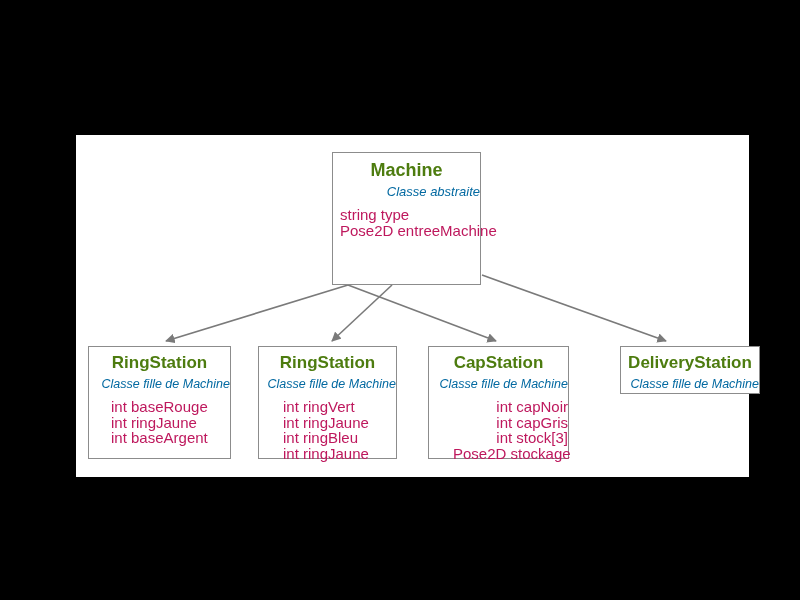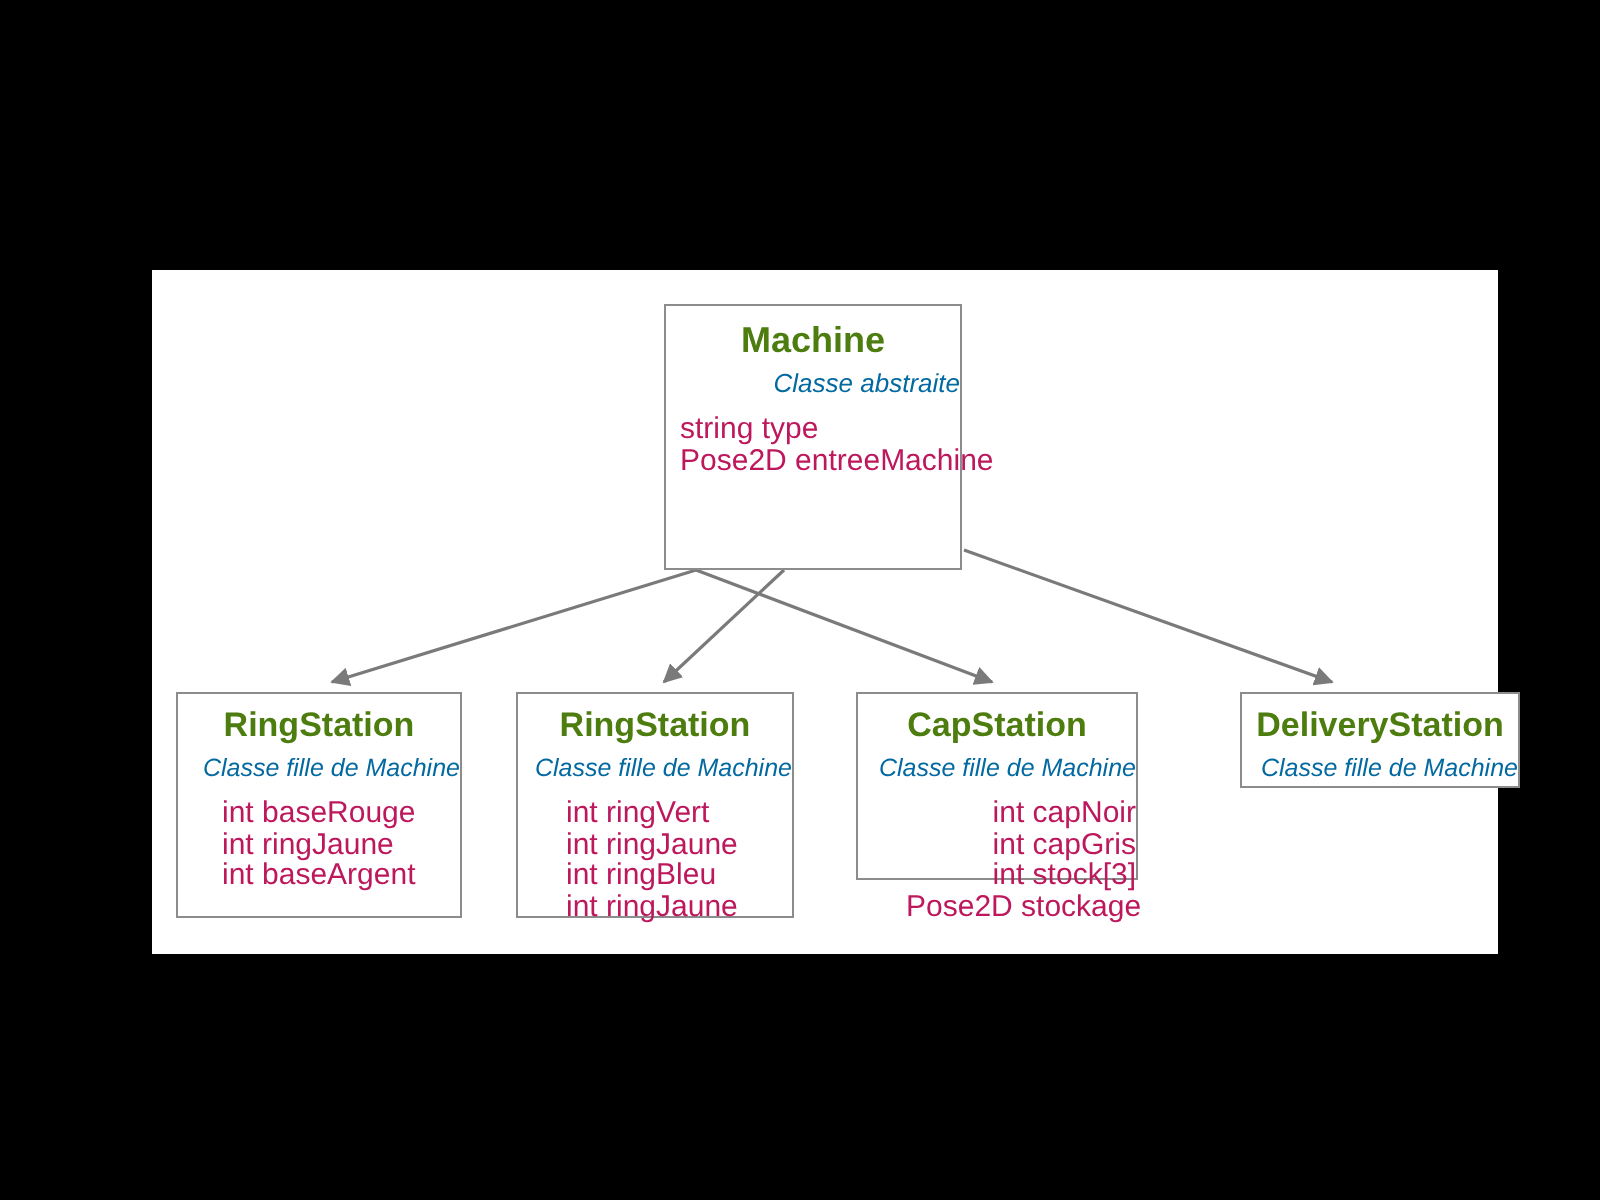--- a/index.html
+++ b/index.html
@@ -76,21 +76,21 @@
     width: 149px;
     height: 133px;
   }
   #box-machine .cls-title { font-size: 18px; margin-top: 7px; }
   #box-machine .cls-sub { font-size: 13px; }
   #box-machine .cls-attrs { padding-left: 7px; margin-top: 8px; }
 
   
   #box-base     { left: 12px;  top: 211px; width: 143px; height: 113px; }
   #box-ring     { left: 182px; top: 211px; width: 139px; height: 113px; }
-  #box-cap      { left: 352px; top: 211px; width: 141px; height: 94px; }
+  #box-cap      { left: 352px; top: 211px; width: 141px; height: 113px; }
   #box-delivery { left: 544px; top: 211px; width: 140px; height: 48px; }
 
   #box-base .cls-attrs,
   #box-ring .cls-attrs,
   #box-cap .cls-attrs { padding-left: 22px; }
   #box-ring .cls-attrs { padding-left: 24px; }
   #box-cap .cls-attrs { padding-left: 24px; text-align: right; }
 </style>
 </head>
 <body>

